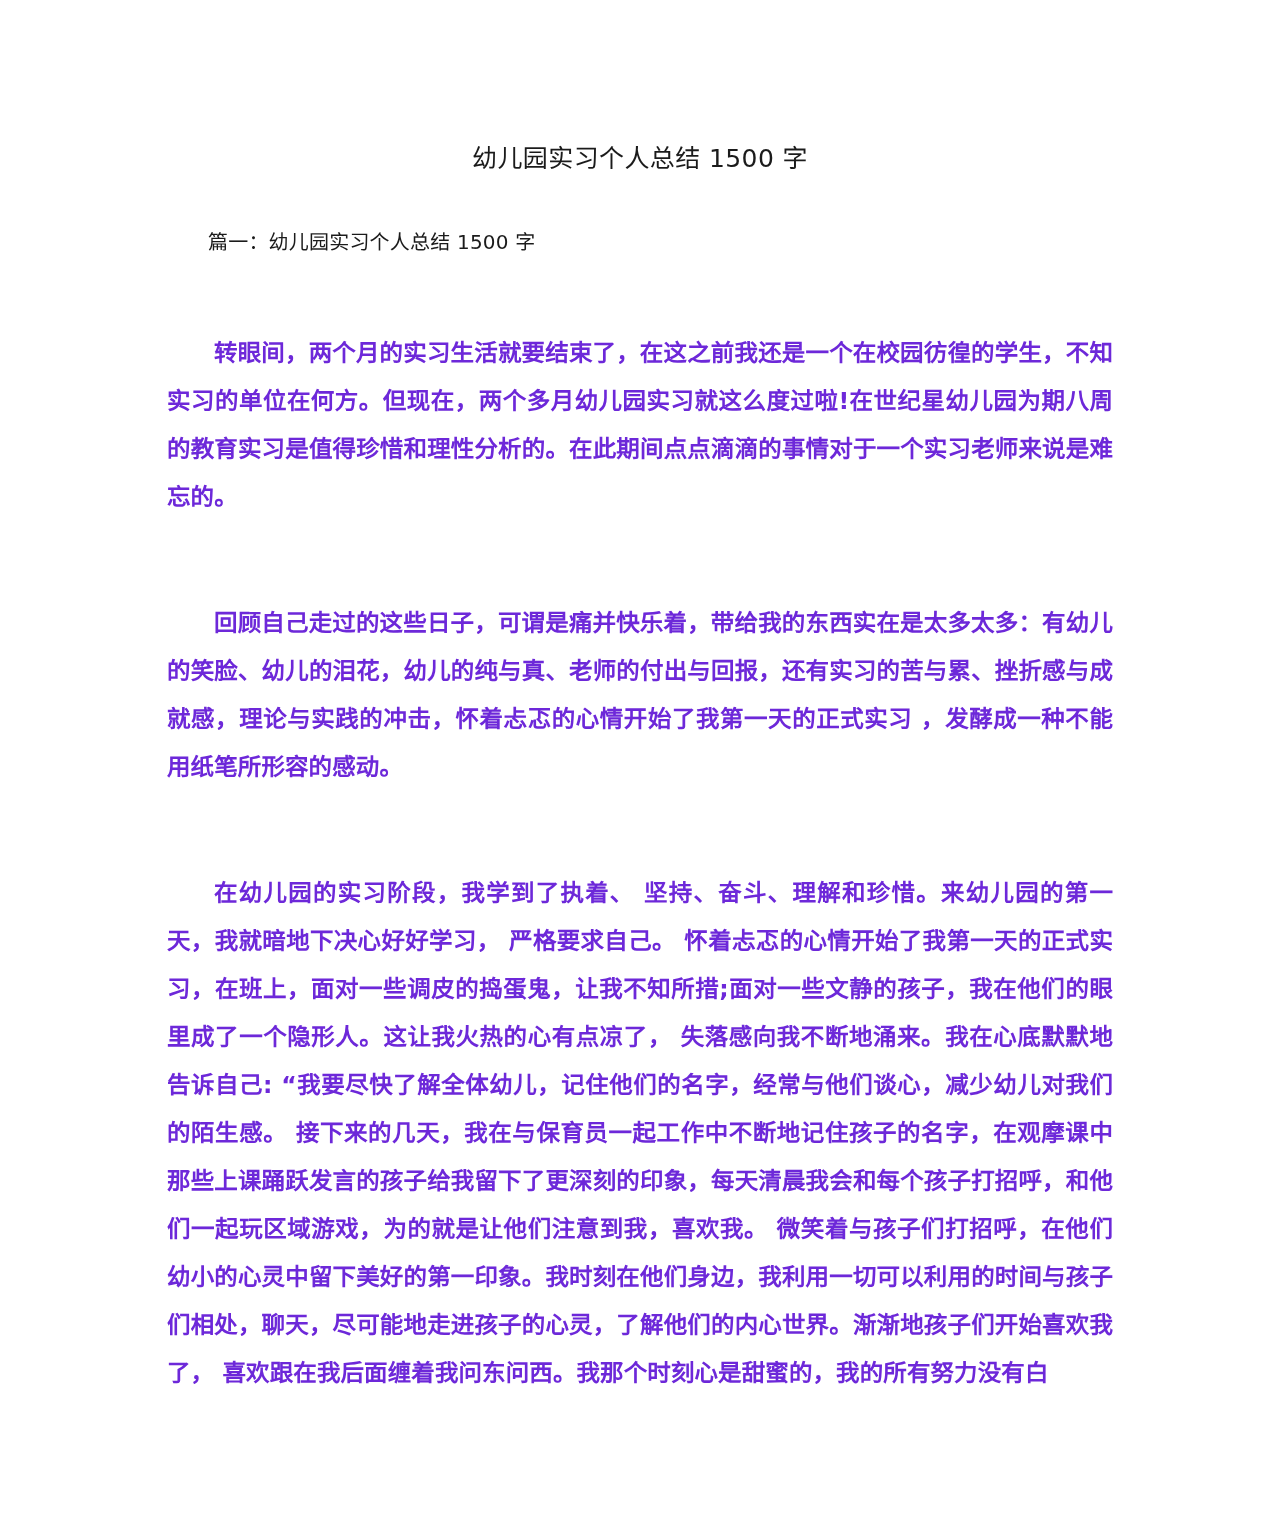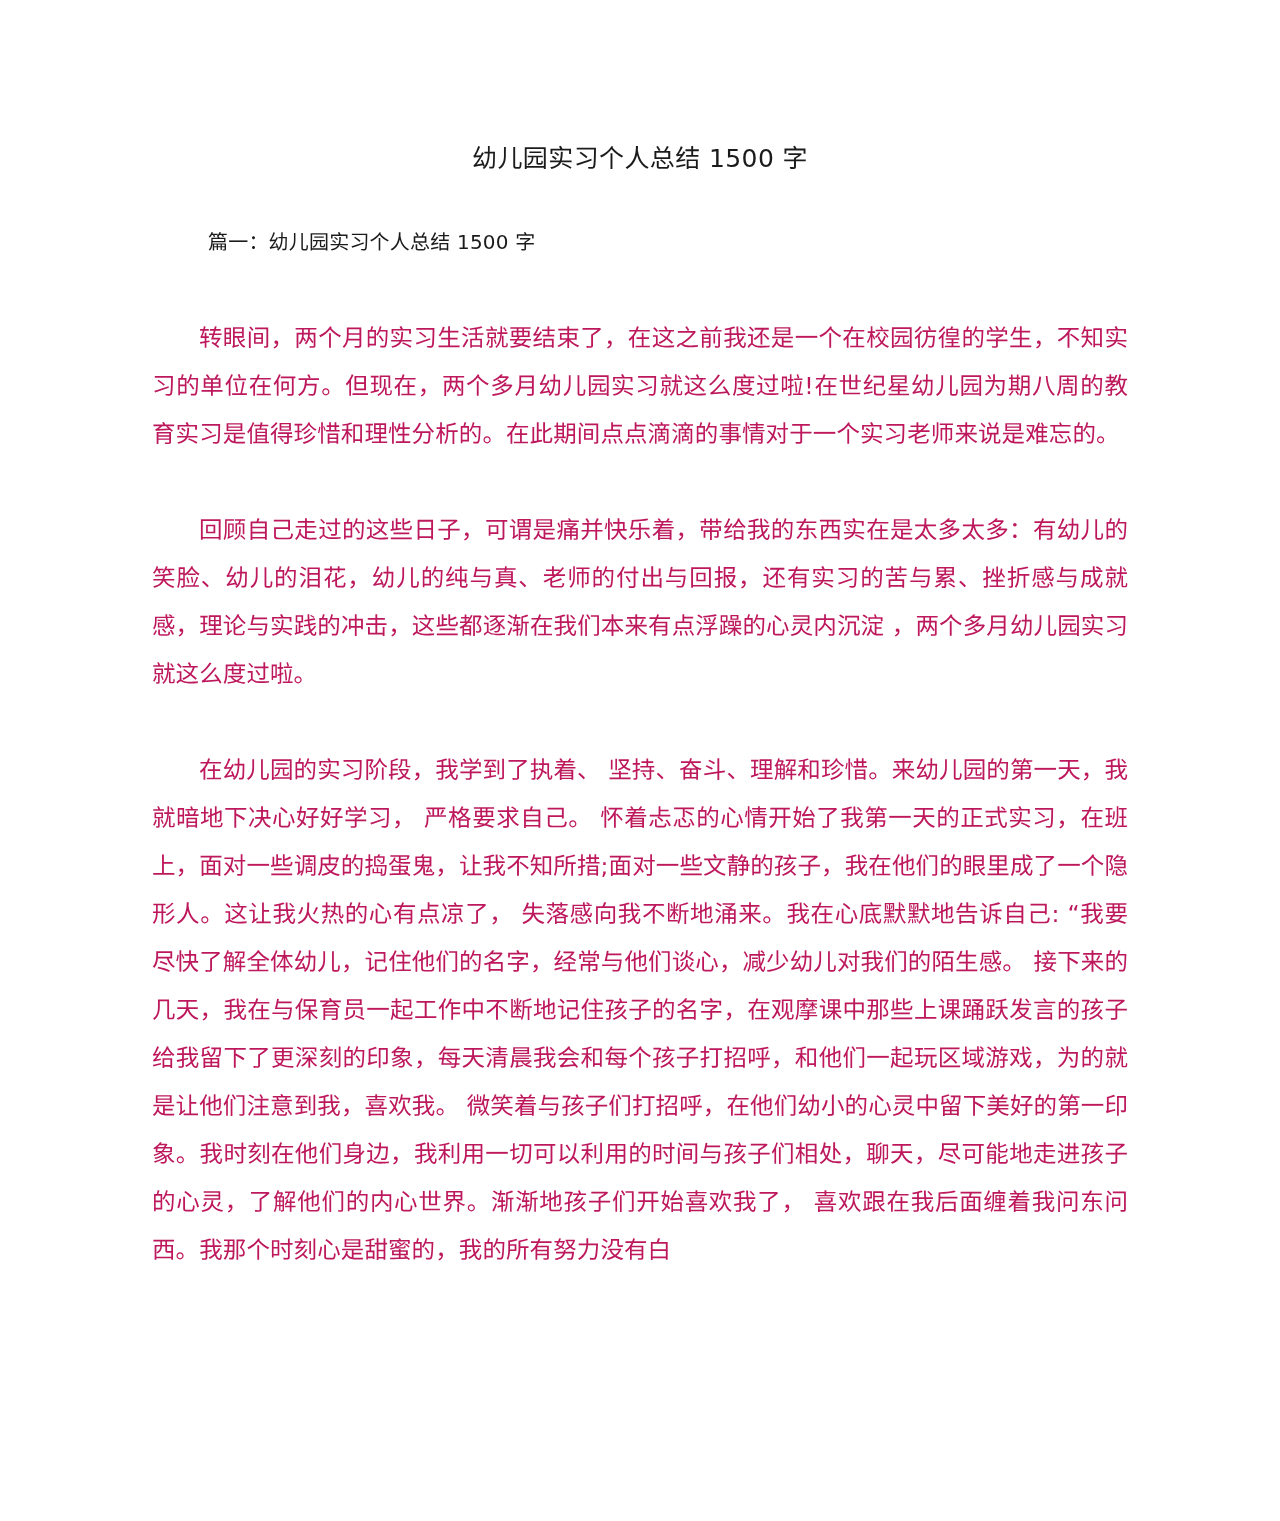--- a/index.html
+++ b/index.html
@@ -51,24 +51,24 @@
     font-weight: 400;
     letter-spacing: 0.2px;
     margin: 0 0 0 56px;
     color: #1b1b1b;
     text-align: justify;
   }
 
   .para {
     font-size: 23.5px;
     line-height: 48px;
-    font-weight: 400;
+    font-weight: 700;
     letter-spacing: 0.1px;
-    margin: 0;
-    color: #be185d;
+    margin: 15px;
+    color: #6d28d9;
     text-align: justify;
     text-justify: inter-ideograph;
     text-indent: 2em;
     word-break: break-all;
   }
 
   .gap-1 { height: 48px; }
   .gap-2 { height: 48px; }
   .gap-3 { height: 48px; }
 </style>
@@ -82,21 +82,21 @@
   <div class="body-column">
 
     <p class="subtitle">篇一：幼儿园实习个人总结 1500 字</p>
 
     <div class="gap-1"></div>
 
     <p class="para">转眼间，两个月的实习生活就要结束了，在这之前我还是一个在校园彷徨的学生，不知实习的单位在何方。但现在，两个多月幼儿园实习就这么度过啦!在世纪星幼儿园为期八周的教育实习是值得珍惜和理性分析的。在此期间点点滴滴的事情对于一个实习老师来说是难忘的。</p>
 
     <div class="gap-2"></div>
 
-    <p class="para">回顾自己走过的这些日子，可谓是痛并快乐着，带给我的东西实在是太多太多：有幼儿的笑脸、幼儿的泪花，幼儿的纯与真、老师的付出与回报，还有实习的苦与累、挫折感与成就感，理论与实践的冲击，这些都逐渐在我们本来有点浮躁的心灵内沉淀 ，两个多月幼儿园实习就这么度过啦。</p>
+    <p class="para">回顾自己走过的这些日子，可谓是痛并快乐着，带给我的东西实在是太多太多：有幼儿的笑脸、幼儿的泪花，幼儿的纯与真、老师的付出与回报，还有实习的苦与累、挫折感与成就感，理论与实践的冲击，怀着忐忑的心情开始了我第一天的正式实习 ，发酵成一种不能用纸笔所形容的感动。</p>
 
     <div class="gap-3"></div>
 
     <p class="para">在幼儿园的实习阶段，我学到了执着、 坚持、奋斗、理解和珍惜。来幼儿园的第一天，我就暗地下决心好好学习， 严格要求自己。 怀着忐忑的心情开始了我第一天的正式实习，在班上，面对一些调皮的捣蛋鬼，让我不知所措;面对一些文静的孩子，我在他们的眼里成了一个隐形人。这让我火热的心有点凉了， 失落感向我不断地涌来。我在心底默默地告诉自己: “我要尽快了解全体幼儿，记住他们的名字，经常与他们谈心，减少幼儿对我们的陌生感。 接下来的几天，我在与保育员一起工作中不断地记住孩子的名字，在观摩课中那些上课踊跃发言的孩子给我留下了更深刻的印象，每天清晨我会和每个孩子打招呼，和他们一起玩区域游戏，为的就是让他们注意到我，喜欢我。 微笑着与孩子们打招呼，在他们幼小的心灵中留下美好的第一印象。我时刻在他们身边，我利用一切可以利用的时间与孩子们相处，聊天，尽可能地走进孩子的心灵，了解他们的内心世界。渐渐地孩子们开始喜欢我了， 喜欢跟在我后面缠着我问东问西。我那个时刻心是甜蜜的，我的所有努力没有白</p>
 
   </div>
 
 </div>
 
 </body></html>

